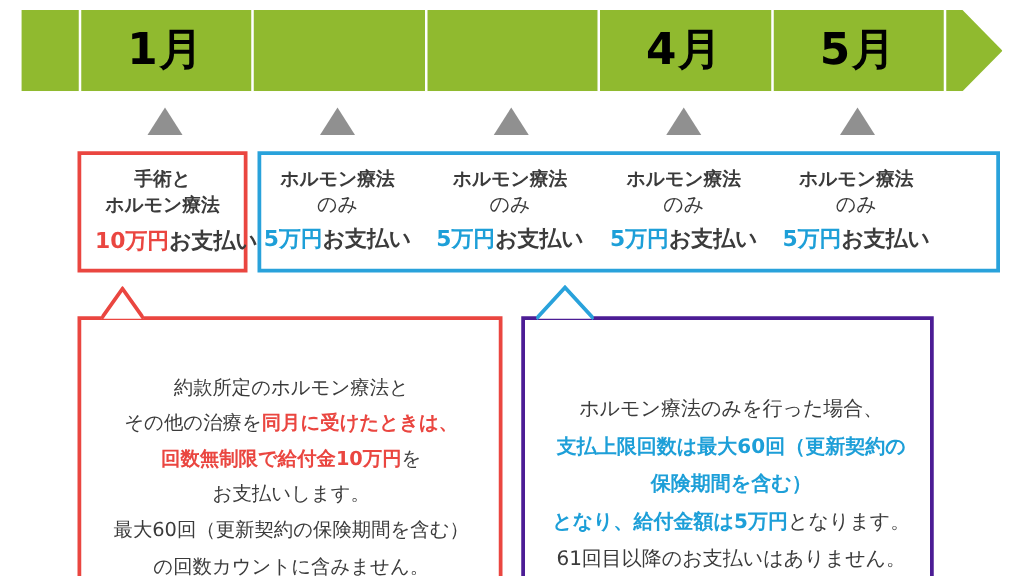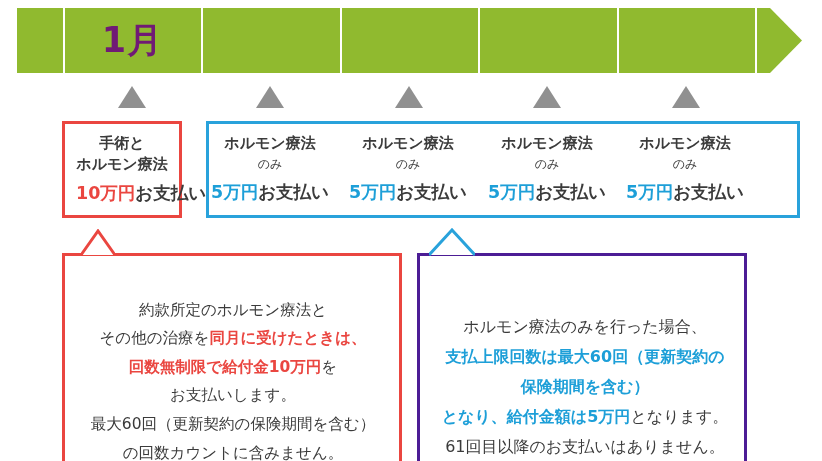--- a/index.html
+++ b/index.html
@@ -12,38 +12,38 @@
 
   
   .bar {
     position:absolute; left:17px; top:8px; width:785px; height:65px;
     background:#90ba2f;
     clip-path:polygon(0 0, 753px 0, 100% 50%, 753px 100%, 0 100%);
   }
   .divider { position:absolute; top:0; width:2px; height:65px; background:#ffffff; }
   .month {
     position:absolute; top:0; width:139px; height:65px; line-height:65px;
-    text-align:center; color:#701a75; font-size:35px; font-weight:600;
+    text-align:center; color:#000000; font-size:35px; font-weight:600;
     letter-spacing:1px;
   }
 
   
   .marker {
     position:absolute; top:86px; width:0; height:0;
     border-left:14px solid transparent; border-right:14px solid transparent;
     border-bottom:22px solid #909090;
   }
 
   
   .paybox { position:absolute; top:121px; height:97px; background:#ffffff; box-sizing:border-box; }
-  #box-first { left:62px; width:120px; border:3px solid #ea4640; text-align:center; padding-top:9px; }
+  #box-first { left:62px; width:136px; border:3px solid #ea4640; text-align:center; padding-top:9px; }
   #box-monthly { left:206px; width:594px; border:3px solid #29a2db; }
   .bx-line1 { font-size:15px; font-weight:bold; line-height:21px; }
   .bx-line2 { font-size:15px; font-weight:bold; line-height:21px; }
-  .bx-line2-thin { font-size:12px; font-weight:normal; line-height:20px; }
+  .bx-line2-thin { font-size:16px; font-weight:normal; line-height:20px; }
   .bx-amount { margin-top:7px; font-size:17.5px; font-weight:bold; line-height:22px; white-space:nowrap; }
   .amt-red { color:#ea4640;padding-left:11px; }
   .amt-blue { color:#1d9fd8;margin-top:44px; }
   .hcol { position:absolute; top:9px; width:138px; text-align:center; }
 
   
   .callout {
     position:absolute; top:253px; height:248px; background:#ffffff;
     box-sizing:border-box; white-space:pre-line;text-align:center;
   }
@@ -68,20 +68,22 @@
 <div id="stage">
 
   <div class="bar">
     <span class="divider" style="left:46px"></span>
     <span class="divider" style="left:184px"></span>
     <span class="divider" style="left:323px"></span>
     <span class="divider" style="left:461px"></span>
     <span class="divider" style="left:600px"></span>
     <span class="divider" style="left:738px"></span>
     <span class="month" style="left:46px">1月</span>
+    <span class="month" style="left:461px">4月</span>
+    <span class="month" style="left:600px">5月</span>
   </div>
 
   <div class="marker" style="left:118px"></div>
   <div class="marker" style="left:256px"></div>
   <div class="marker" style="left:395px"></div>
   <div class="marker" style="left:533px"></div>
   <div class="marker" style="left:672px"></div>
 
   <div class="paybox" id="box-first">
     <div class="bx-line1">手術と</div>

